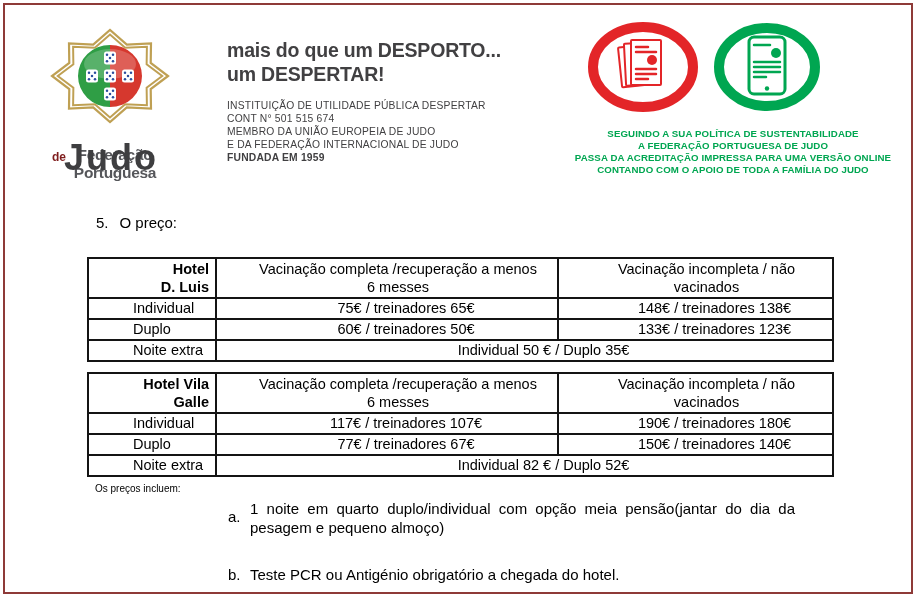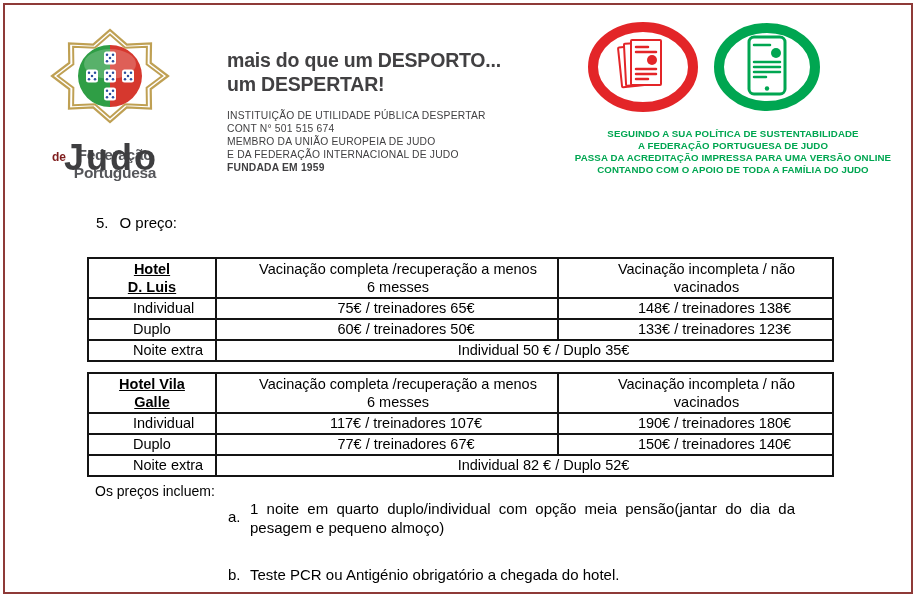--- a/index.html
+++ b/index.html
@@ -18,21 +18,21 @@
     font-size:15.5px;font-weight:bold;color:#55565a;letter-spacing:-0.3px;margin-top:20px;
   }
   .logo-de{
     position:absolute;left:52px;top:150px;font-size:12px;font-weight:bold;color:#7f1d1d;
   }
   .logo-judo{
     position:absolute;left:64px;top:137px;font-size:36px;font-weight:bold;
     color:#3e3e40;letter-spacing:2px;
   }
   
-  .hdr{position:absolute;left:227px;top:48px;width:340px;color:#414042;}
+  .hdr{position:absolute;left:227px;top:38px;width:340px;color:#414042;}
   .hdr .tagline{font-size:19.5px;font-weight:bold;line-height:24px;letter-spacing:-0.2px;}
   .hdr .info{margin-top:13px;font-size:10.3px;line-height:13px;letter-spacing:0.2px;}
   .hdr .founded{font-weight:bold;}
   
   .icon-print{position:absolute;left:586px;top:21px;}
   .icon-online{position:absolute;left:712px;top:22px;}
   .sustain{
     position:absolute;left:548px;top:128px;width:370px;text-align:center;
     font-size:9.7px;font-weight:bold;line-height:12px;color:#00A651;letter-spacing:0.1px;
   }
@@ -40,28 +40,28 @@
   .section-heading{position:absolute;left:96px;top:214px;font-size:15px;color:#000;}
   .section-heading .num{margin-right:11px;}
   table.price{
     position:absolute;left:87px;border-collapse:collapse;table-layout:fixed;
     width:745px;font-size:14.5px;color:#000;
   }
   .t1{top:257px;}
   .t2{top:372px;}
   table.price td{border:2px solid #141414;padding:0 6px;overflow:hidden;}
   table.price .hrow td{height:38px;vertical-align:middle;}
-  table.price .hrow .hotel{font-weight:bold;text-align:center;line-height:18px;text-decoration:underline;}
+  table.price .hrow .hotel{font-weight:bold;text-align:right;line-height:18px;}
   table.price .hrow .vac{text-align:center;line-height:18px;padding-left:28px;}
   table.price .drow td{height:19px;line-height:17px;padding-left:44px;}
   table.price .drow .lbl{text-align:left;}
   table.price .drow .val{text-align:center;}
   .hl{display:block;}
   
-  .includes-title{position:absolute;left:95px;top:483px;font-size:14px;}
+  .includes-title{position:absolute;left:95px;top:483px;font-size:10px;}
   .li-marker{position:absolute;font-size:15px;}
   .li-text{position:absolute;font-size:15px;}
   .li-a-marker{left:228px;top:508px;}
   .li-a-text{left:250px;top:499px;width:545px;text-align:justify;line-height:19px;}
   .li-b-marker{left:228px;top:566px;}
   .li-b-text{left:250px;top:566px;}
 </style>
 </head>
 <body>
 

